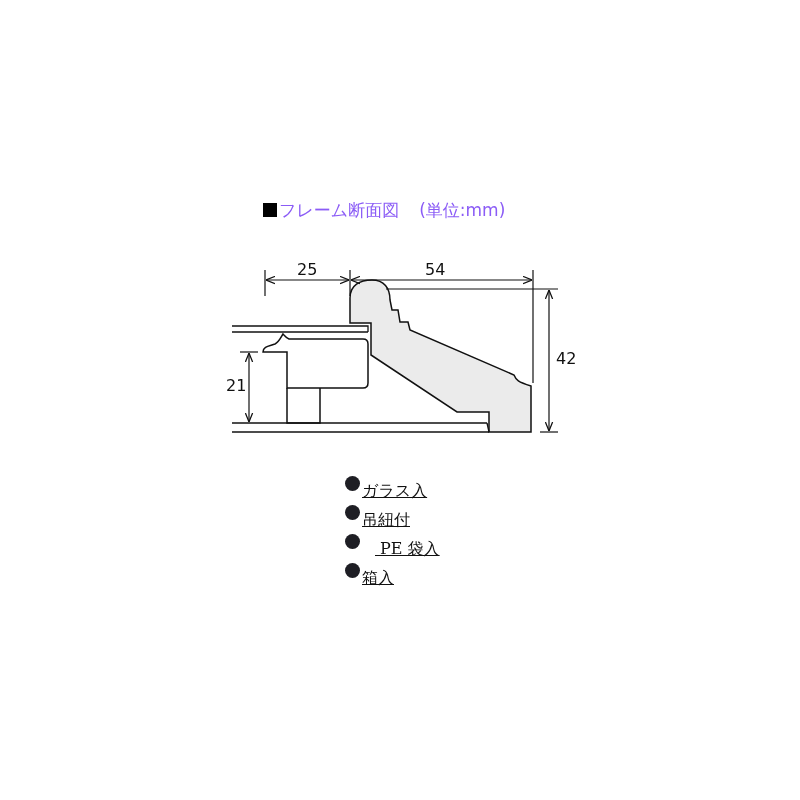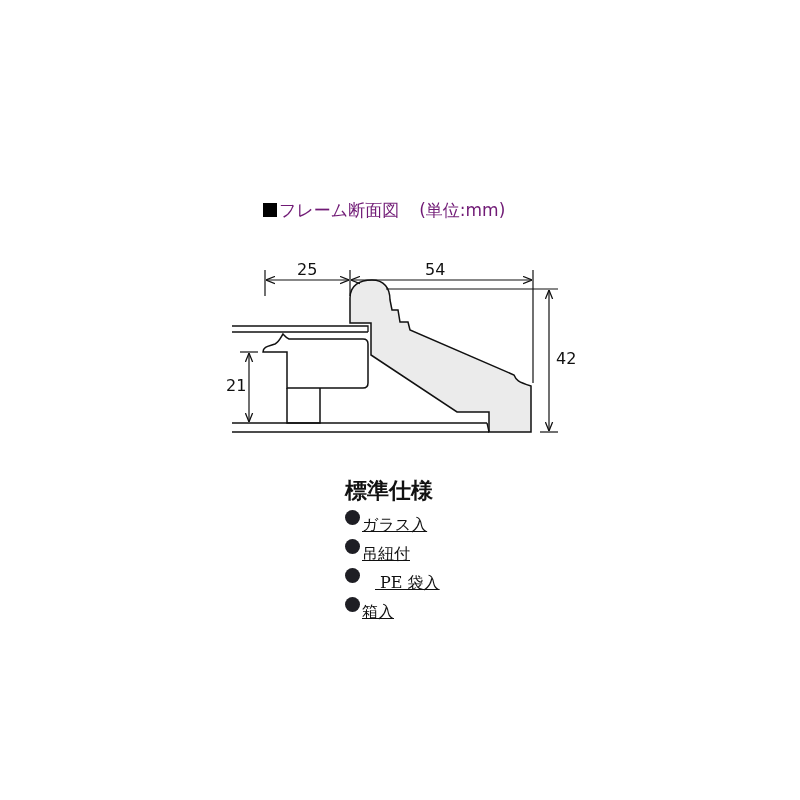--- a/index.html
+++ b/index.html
@@ -16,21 +16,21 @@
       color: #111111;
     }
     .title {
       position: absolute;
       left: 263px;
       top: 199px;
       font-family: "DejaVu Sans", sans-serif;
       font-size: 17px;
       letter-spacing: 0px;
       white-space: nowrap;
-      color: #701a75;
+      color: #8b5cf6;
     }
     .title .sq {
       display: inline-block;
       width: 14px;
       height: 14px;
       background: #000;
       vertical-align: -1px;
       margin-right: 2px;
     }
     .title .unit { margin-left: 20px; }
@@ -119,21 +119,20 @@
   <line x1="540" y1="432" x2="558" y2="432" stroke="#111" stroke-width="1.2"></line>
   <line x1="549" y1="290" x2="549" y2="431" stroke="#111" stroke-width="1.2" marker-start="url(#arr)" marker-end="url(#arr)"></line>
   <text class="dim-label" x="556" y="364">42</text>
 
   <line x1="240" y1="352" x2="258" y2="352" stroke="#111" stroke-width="1.2"></line>
   <line x1="249" y1="353" x2="249" y2="422" stroke="#111" stroke-width="1.2" marker-start="url(#arr)" marker-end="url(#arr)"></line>
   <text class="dim-label" x="226" y="391">21</text>
 </svg>
 
 <div class="spec">
-  <div class="spec-heading">標準仕様</div>
   <div class="spec-item">
     <span class="bullet"></span>
     <span>ガラス入</span>
   </div>
   <div class="spec-item">
     <span class="bullet"></span>
     <span>吊紐付</span>
   </div>
   <div class="spec-item">
     <span class="bullet"></span>

